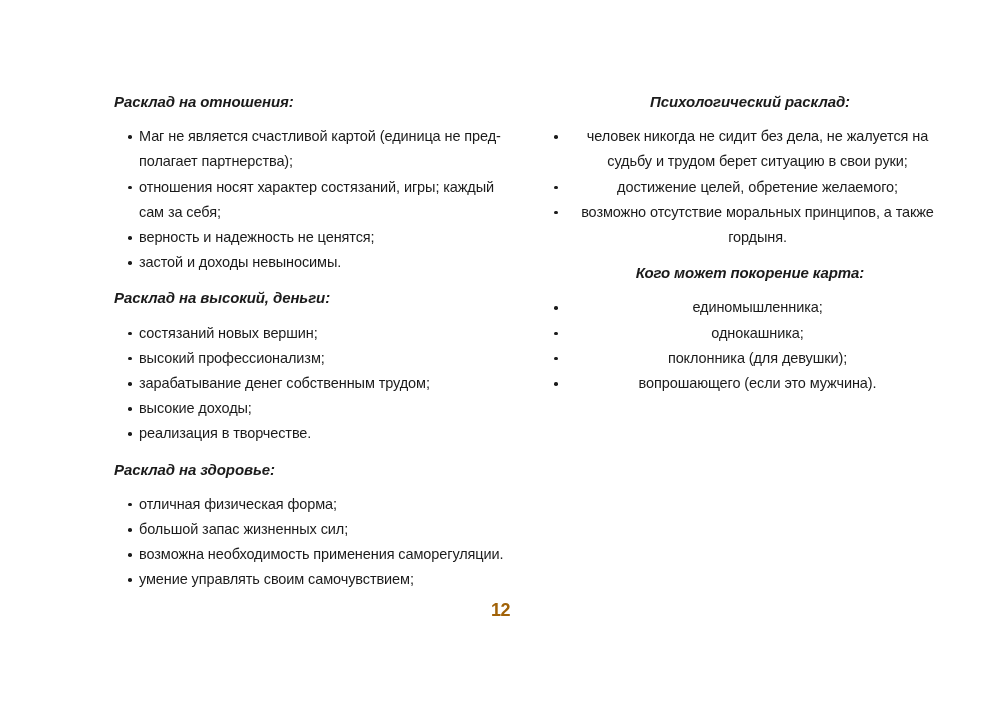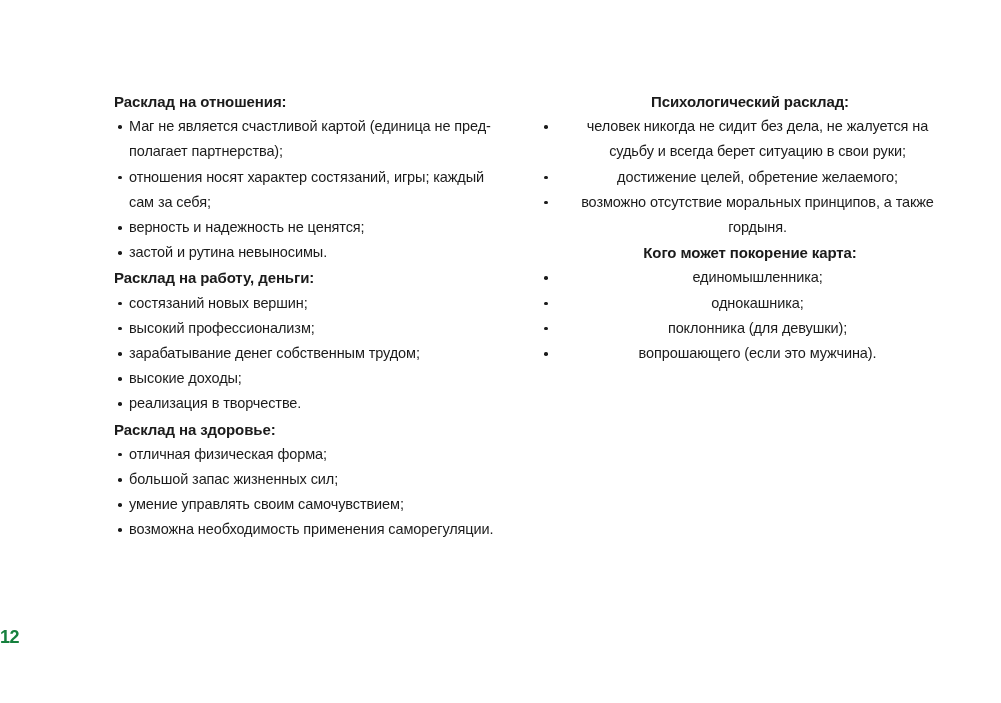--- a/index.html
+++ b/index.html
@@ -24,26 +24,27 @@
     position: absolute;
     top: 89px;
     font-size: 14.5px;
     line-height: 25.2px;
     letter-spacing: -0.1px;
   }
   .column.left  { left: 114px; width: 412px; }
   .column.right { left: 540px; width: 420px; text-align: center; }
   .section-title {
     font-weight: bold;
+    font-style: italic;
     font-size: 15px;
     white-space: pre;
   }
   ul.bullet-list {
     list-style: none;
-    margin: 0;
+    margin: 10px;
     padding: 0;
   }
   ul.bullet-list li {
     position: relative;
     padding-left: 15px;
   }
   .bullet {
     position: absolute;
     left: 4px;
     top: 11px;
@@ -54,25 +55,25 @@
   }
   .li-text {
     display: block;
     white-space: pre;
   }
   .page-number {
     position: absolute;
     left: 0;
     right: 0;
     top: 600px;
+    text-align: center;
     font-weight: bold;
     font-size: 18px;
     letter-spacing: -0.5px;
-    color: #15803d;
-    margin-top: 27px;
+    color: #a16207;
   }
 </style>
 </head>
 <body>
 
 <div class="page">
 
   <div class="column left">
 
     <div class="section-title">Расклад на отношения:</div>
@@ -86,25 +87,25 @@
           <span class="bullet"></span>
           <span class="li-text">отношения носят характер состязаний, игры; каждый
 сам за себя;</span>
         </li>
       <li>
           <span class="bullet"></span>
           <span class="li-text">верность и надежность не ценятся;</span>
         </li>
       <li>
           <span class="bullet"></span>
-          <span class="li-text">застой и рутина невыносимы.</span>
+          <span class="li-text">застой и доходы невыносимы.</span>
         </li>
     </ul>
 
-    <div class="section-title">Расклад на работу, деньги:</div>
+    <div class="section-title">Расклад на высокий, деньги:</div>
     <ul class="bullet-list">
       <li>
           <span class="bullet"></span>
           <span class="li-text">состязаний новых вершин;</span>
         </li>
       <li>
           <span class="bullet"></span>
           <span class="li-text">высокий профессионализм;</span>
         </li>
       <li>
@@ -126,38 +127,38 @@
       <li>
           <span class="bullet"></span>
           <span class="li-text">отличная физическая форма;</span>
         </li>
       <li>
           <span class="bullet"></span>
           <span class="li-text">большой запас жизненных сил;</span>
         </li>
       <li>
           <span class="bullet"></span>
-          <span class="li-text">умение управлять своим самочувствием;</span>
+          <span class="li-text">возможна необходимость применения саморегуляции.</span>
         </li>
       <li>
           <span class="bullet"></span>
-          <span class="li-text">возможна необходимость применения саморегуляции.</span>
+          <span class="li-text">умение управлять своим самочувствием;</span>
         </li>
     </ul>
 
   </div>
 
   <div class="column right">
 
     <div class="section-title">Психологический расклад:</div>
     <ul class="bullet-list">
       <li>
           <span class="bullet"></span>
           <span class="li-text">человек никогда не сидит без дела, не жалуется на
-судьбу и всегда берет ситуацию в свои руки;</span>
+судьбу и трудом берет ситуацию в свои руки;</span>
         </li>
       <li>
           <span class="bullet"></span>
           <span class="li-text">достижение целей, обретение желаемого;</span>
         </li>
       <li>
           <span class="bullet"></span>
           <span class="li-text">возможно отсутствие моральных принципов, а также
 гордыня.</span>
         </li>

